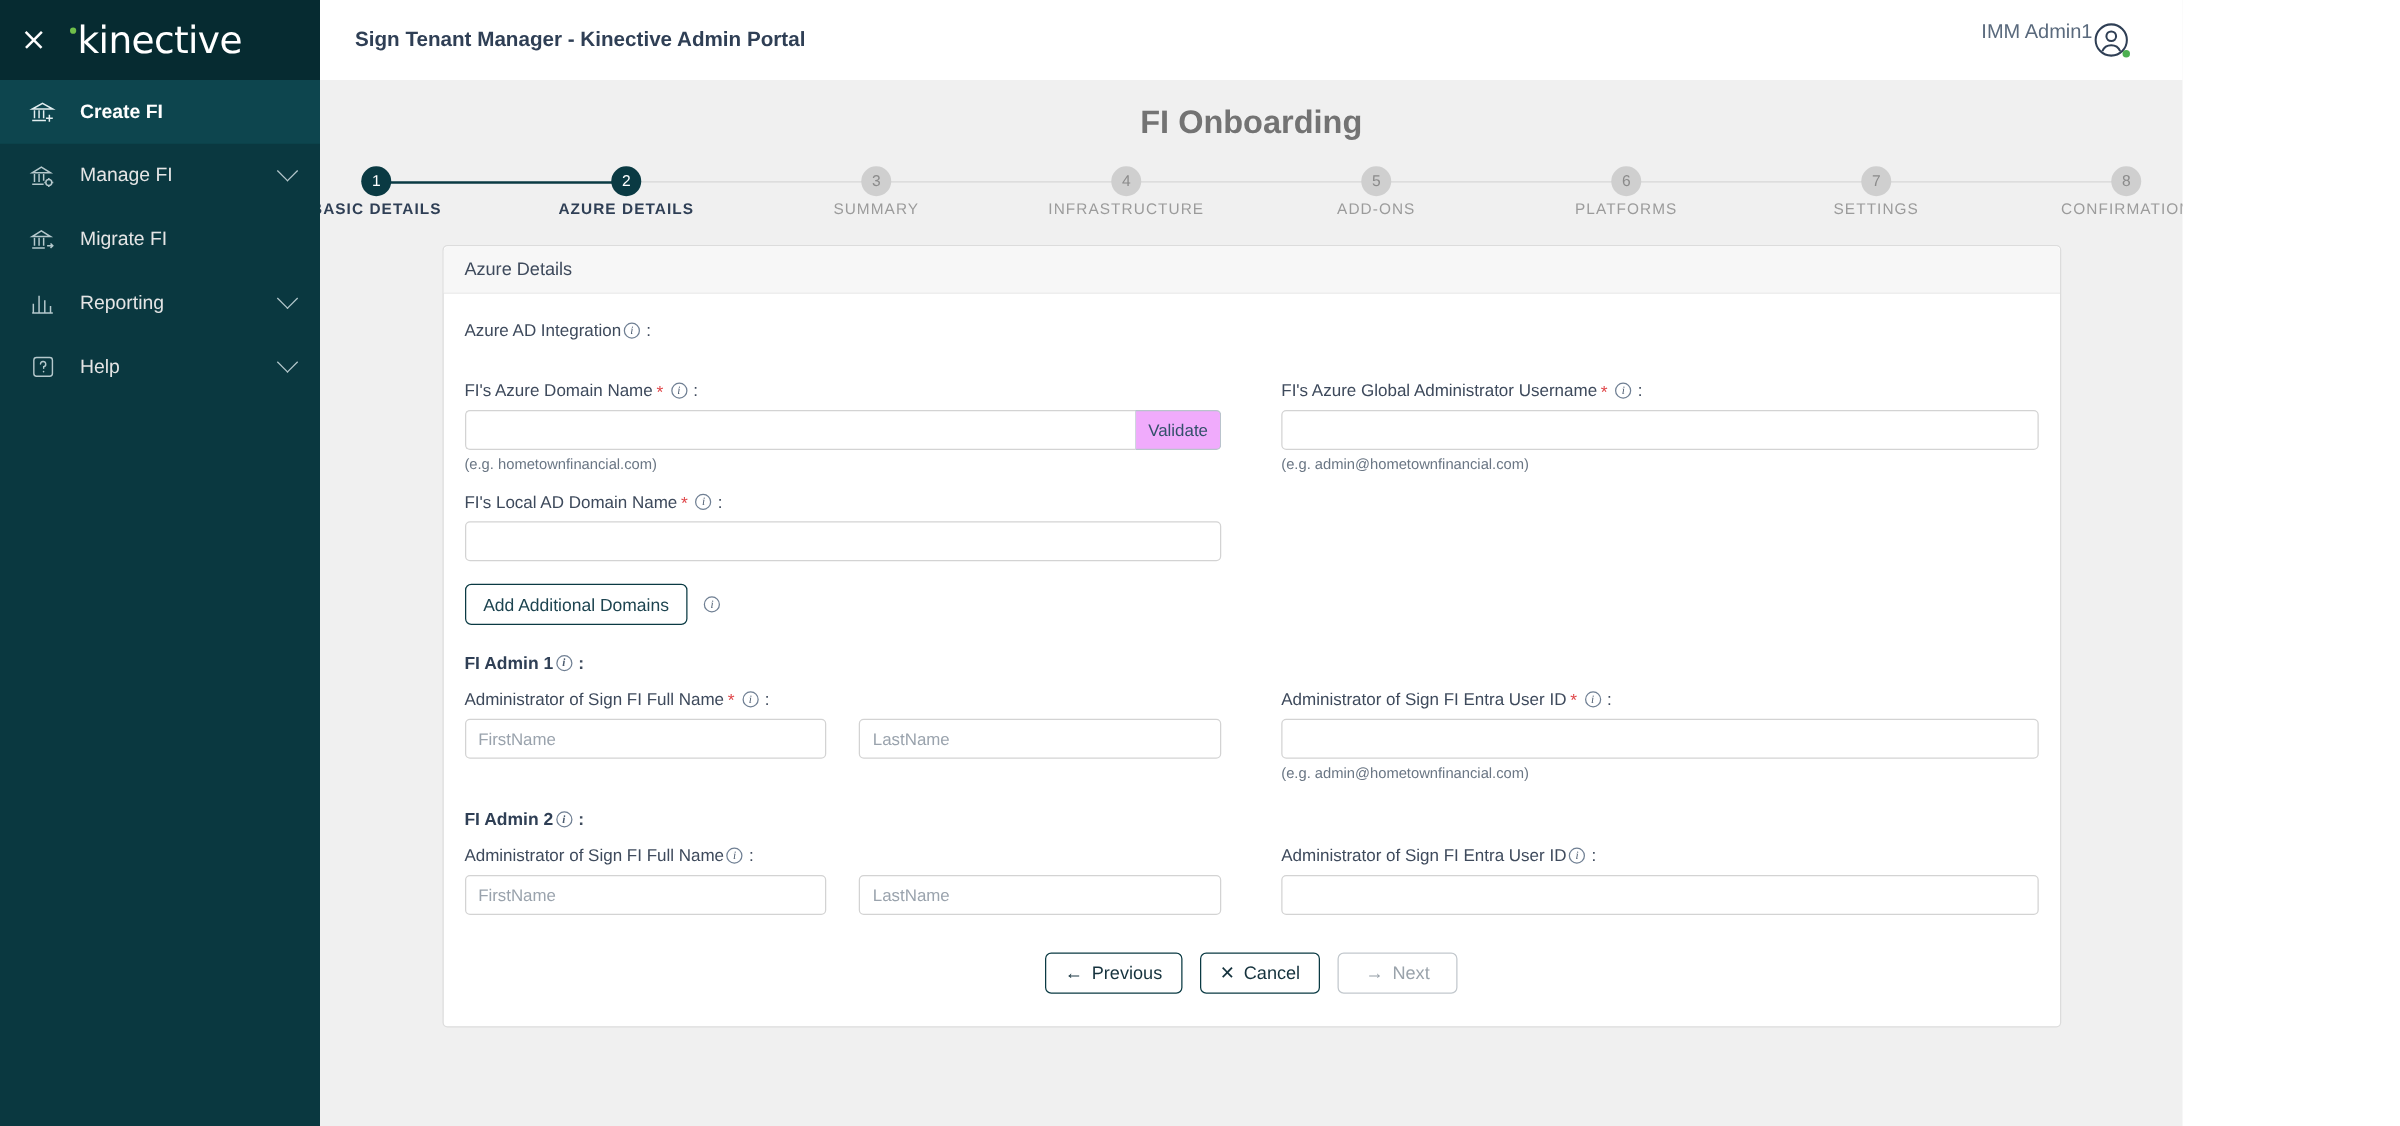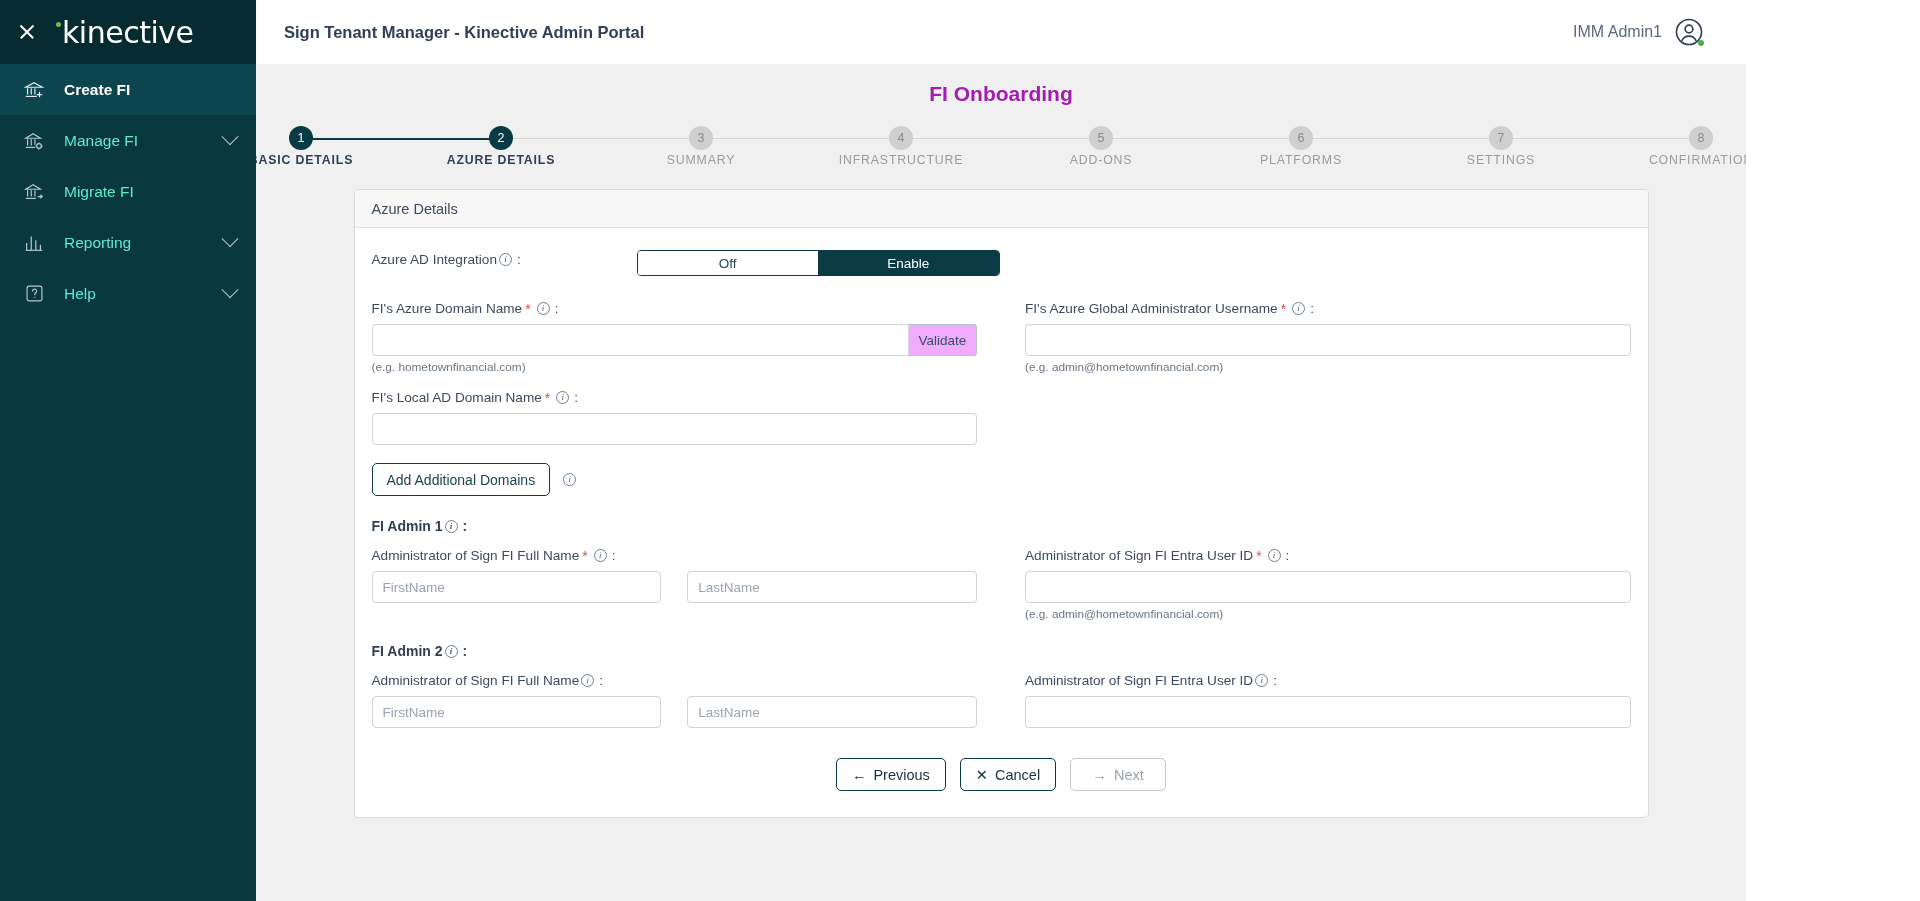--- a/index.html
+++ b/index.html
@@ -37,21 +37,21 @@
     display: flex; align-items: center;
     font-family: "DejaVu Sans", sans-serif;
   }
   .brand-dot {
     width: 5px; height: 5px; background: #6fbf4a; border-radius: 50%;
     display: inline-block; margin-right: 1px; margin-bottom: 16px;
   }
   .nav { padding-top: 0px; }
   .nav-item {
     display: flex; align-items: center; height: 51px;
-    padding: 0 20px 0 22px; color: #5eead4; font-size: 15.5px;
+    padding: 0 20px 0 22px; color: #e5e5e5; font-size: 15.5px;
     cursor: pointer; position: relative;
   }
   .nav-item.active { background: #0d454e; color: #ffffff; font-weight: bold; }
   .nav-ico {
     width: 24px; height: 24px; flex: 0 0 24px; margin-right: 18px;
     display: flex; align-items: center; justify-content: center;
   }
   .nav-label { flex: 1 1 auto; white-space: nowrap; }
   .chev {
     width: 12px; height: 12px; flex: 0 0 12px;
@@ -61,32 +61,32 @@
 
   
   .main { flex: 1 1 auto; height: 901px; display: flex; flex-direction: column; background: #f0f0f0; }
   .topbar {
     height: 64px; background: #ffffff; display: flex; align-items: center;
     padding: 0 42px 0 28px; flex: 0 0 64px;
   }
   .topbar-title {
     font-size: 16.5px; font-weight: bold; color: #2f3f55;
   }
-  .topbar-right { margin-left: auto; display: flex; align-items: center; gap: 12px; }
+  .topbar-right { margin-left: auto; display: flex; gap: 0; }
   .user-name { font-size: 16px; color: #5a6a7d; }
   .avatar { position: relative; width: 30px; height: 30px; }
   .avatar-dot {
     position: absolute; right: 0px; bottom: 1px; width: 6px; height: 6px;
     background: #4caf50; border-radius: 50%;
   }
 
   .content { flex: 1 1 auto; padding: 0 0 0 0; overflow: hidden; }
 
   .page-title {
-    text-align: center; font-size: 21px; font-weight: bold; color: #a21caf;
+    text-align: center; font-size: 26px; font-weight: bold; color: #737373;
     padding: 18px 0 0 0; margin-bottom: 10px;
   }
 
   
   .stepper {
     display: flex; align-items: flex-start; justify-content: center;
     padding: 10px 0 4px 0; margin: 0 auto; width: 1490px;
   }
   .step { display: flex; flex-direction: column; align-items: center; flex: 0 0 auto; width: 200px; position: relative; }
   .step-circle {
@@ -344,24 +344,20 @@
 
       <section class="card">
         <div class="card-head">Azure Details</div>
         <div class="card-body">
 
           <div class="toggle-row">
             <div class="field-label toggle-label">
               <span>Azure AD Integration</span>
               <span class="info-ico">i</span>
               <span class="colon">:</span>
-            </div>
-            <div class="toggle">
-              <div class="toggle-opt">Off</div>
-              <div class="toggle-opt on">Enable</div>
             </div>
           </div>
 
           <div class="row">
             <div class="col">
               <div class="field-label">
                 <span>FI's Azure Domain Name</span>
                 <span class="req">*</span>
                 <span class="info-ico">i</span>
                 <span class="colon">:</span>

